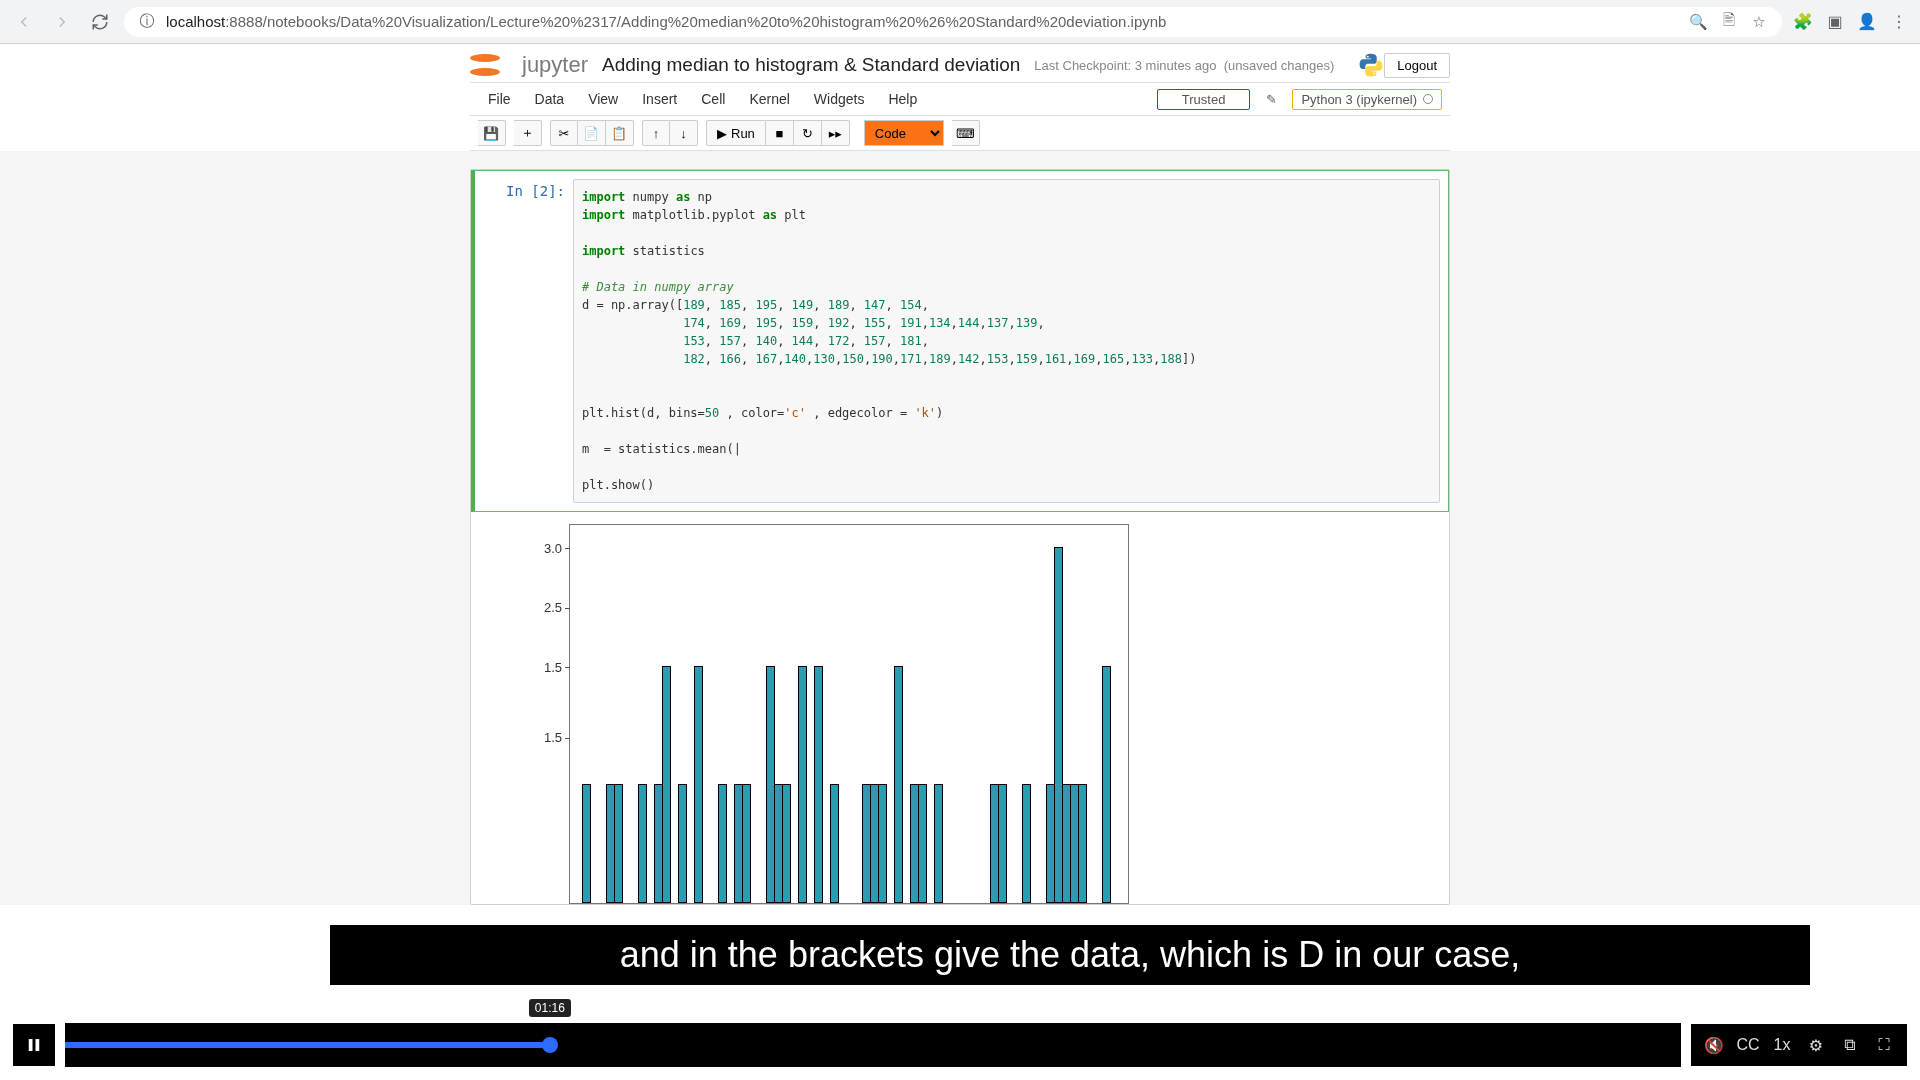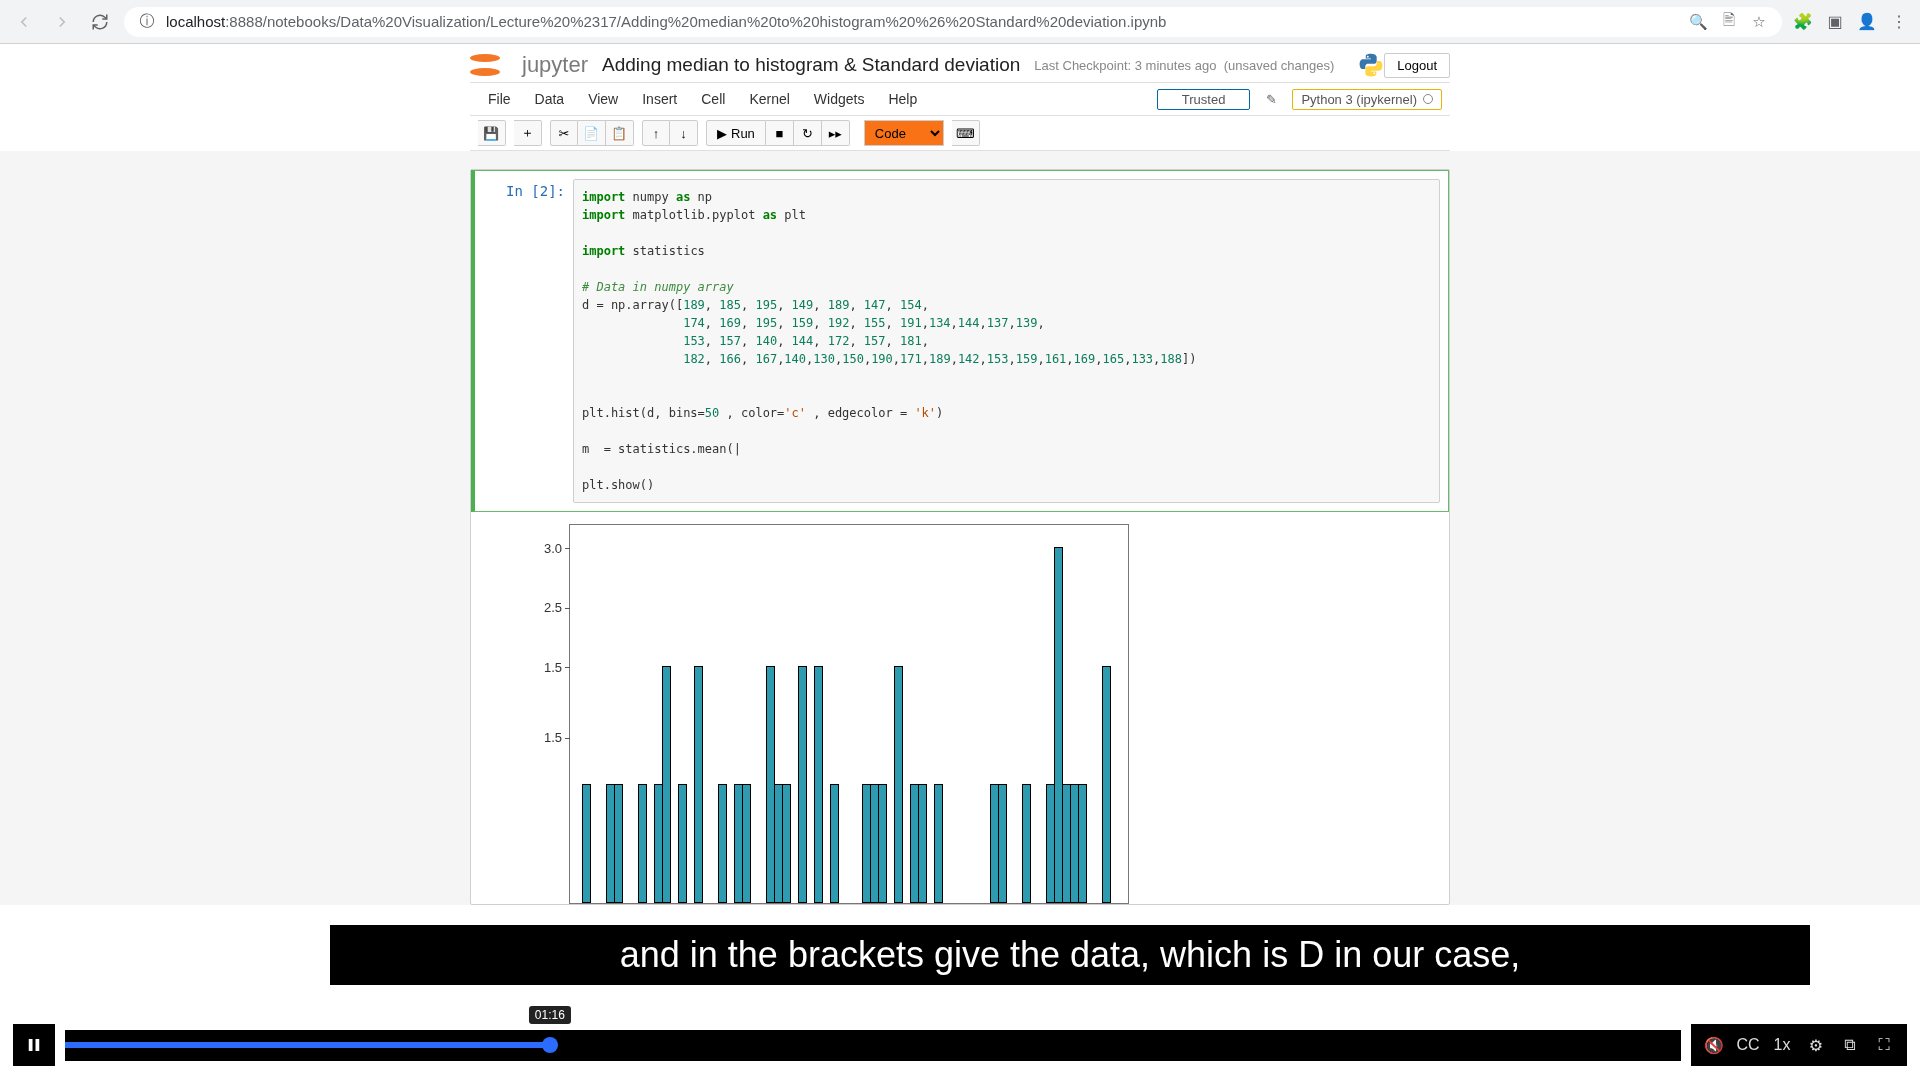--- a/index.html
+++ b/index.html
@@ -174,21 +174,21 @@
   background:#000; color:#fff; display:flex; align-items:center; justify-content:center;
   font-size:36px; font-weight:400;
 }
 .video-controls {
   position:absolute; left:13px; right:13px; bottom:14px; height:42px;
   display:flex; align-items:center; gap:10px;
 }
 .play-box {
   width:42px; height:42px; background:#000; display:flex; align-items:center; justify-content:center;
 }
-.progress { flex:1; height:31px; background:#000; position:relative; }
+.progress { flex:1; height:44px; background:#000; position:relative; }
 .progress-fill { position:absolute; left:0; top:50%; transform:translateY(-50%); height:6px; background:#2b6cff; }
 .progress-knob { position:absolute; top:50%; transform:translate(-50%,-50%); width:16px; height:16px; background:#2b6cff; border-radius:50%; }
 .time-tip {
   position:absolute; top:-24px; transform:translateX(-50%);
   background:#222; color:#fff; font-size:12px; padding:2px 6px; border-radius:3px;
 }
 .right-controls { display:flex; gap:12px; background:#000; height:42px; align-items:center; padding:0 12px; }
 .vc-icon { color:#ddd; width:22px; height:22px; display:flex; align-items:center; justify-content:center; font-size:16px; }
 </style>
 </head>

